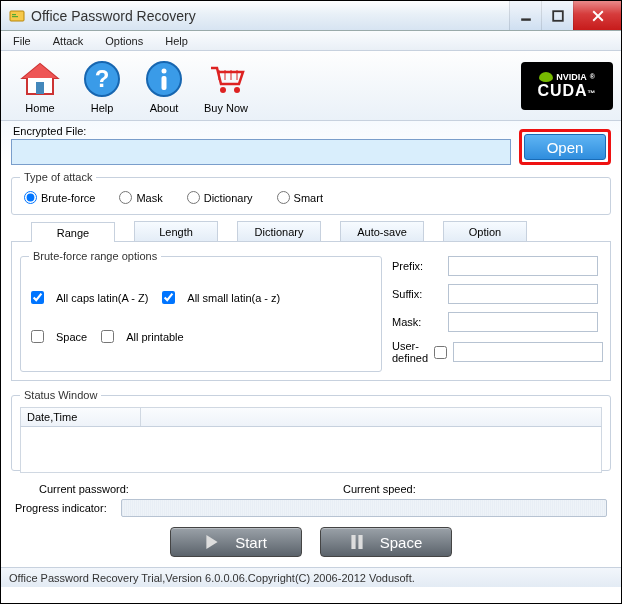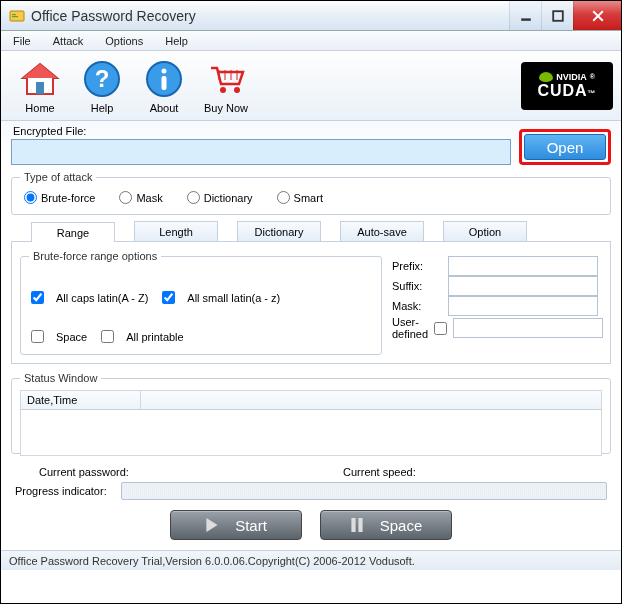--- a/index.html
+++ b/index.html
@@ -34,21 +34,21 @@
 .attackrow label { display: flex; align-items: flex-end; gap: 4px; }
 input[type=radio], input[type=checkbox] { margin: 0; }
 .tabstrip { display: flex; border-bottom: 1px solid #c7d1de; margin: 6px 0 0 0; }
 .tab { width: 84px; height: 20px; border: 1px solid #c7d1de; border-bottom: none; background: linear-gradient(#f7fbff, #e4edf7); display: flex; align-items: center; justify-content: center; font-size: 11px; margin-right: -1px; cursor: default; margin-left: 20px; }
 .tab.active { background: #fff; position: relative; top: 1px; }
 .tabpane { border: 1px solid #c7d1de; border-top: none; padding: 8px; background: #fff; display: flex; }
 .rangecol { flex: 1; }
 .rangecol .cbrow { display: flex; gap: 14px; padding: 3px 2px; align-items: center; }
 .rangecol label { display: flex; align-items: center; gap: 12px; white-space: nowrap; margin-top: 20px; }
 .kvcol { width: 220px; }
-.kvrow { display: flex; align-items: center; gap: 6px; margin-bottom: 0; }
+.kvrow { display: flex; align-items: center; gap: 6px; margin-bottom: 8px; }
 .kvrow .k { width: 82px; text-align: left; }
 .kvrow input[type=text] { flex: 1; height: 20px; border: 1px solid #b7c3d2; padding: 0 3px; font-size: 11px; }
 .status fieldset { height: 82px; }
 .statushdr { display: flex; border: 1px solid #d0d8e2; border-bottom: 1px solid #c7d1de; background: linear-gradient(#fafcfe, #eef3f9); }
 .statushdr div { padding: 3px 6px; font-size: 11px; border-right: 1px solid #d0d8e2; }
 .statushdr div:first-child { width: 120px; }
 .statusbody { height: 46px; border: 1px solid #d0d8e2; border-top: none; background: #fff; }
 .curvals { display: flex; padding: 6px 4px 4px 28px; gap: 40px; }
 .curvals div { flex: 1; }
 .progrow { display: flex; align-items: center; gap: 6px; padding: 0 4px 6px 4px; }

